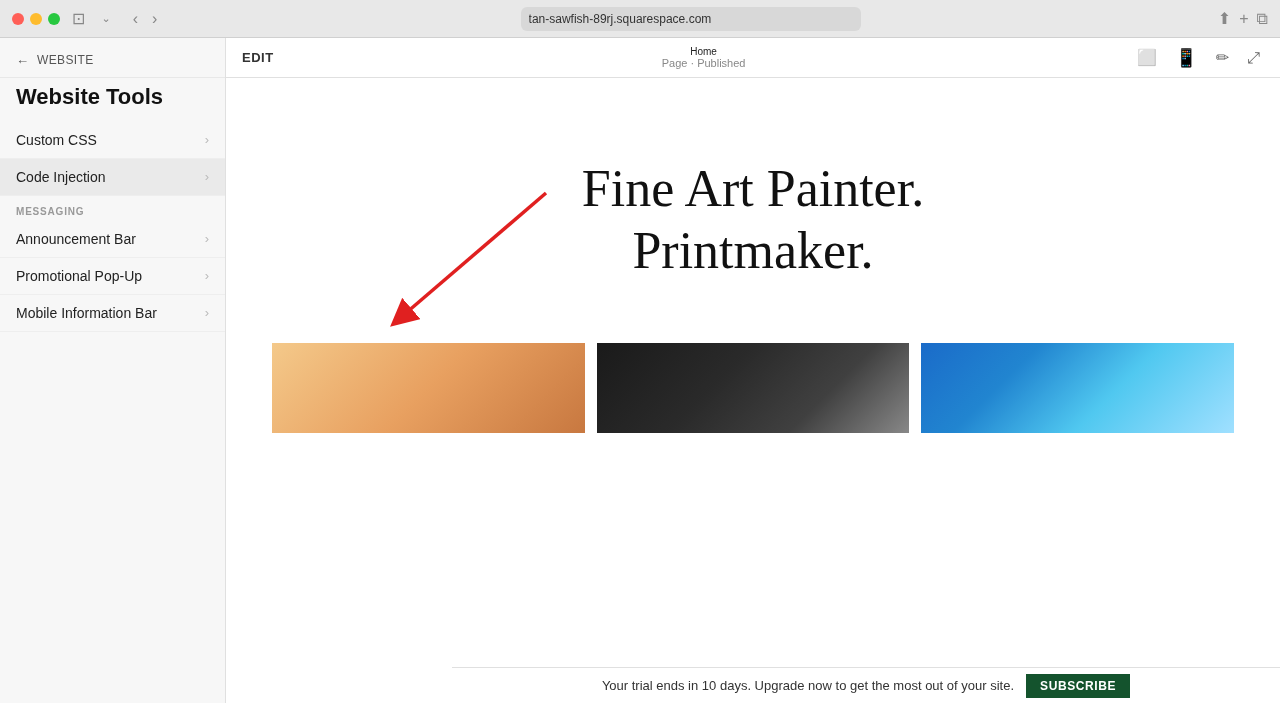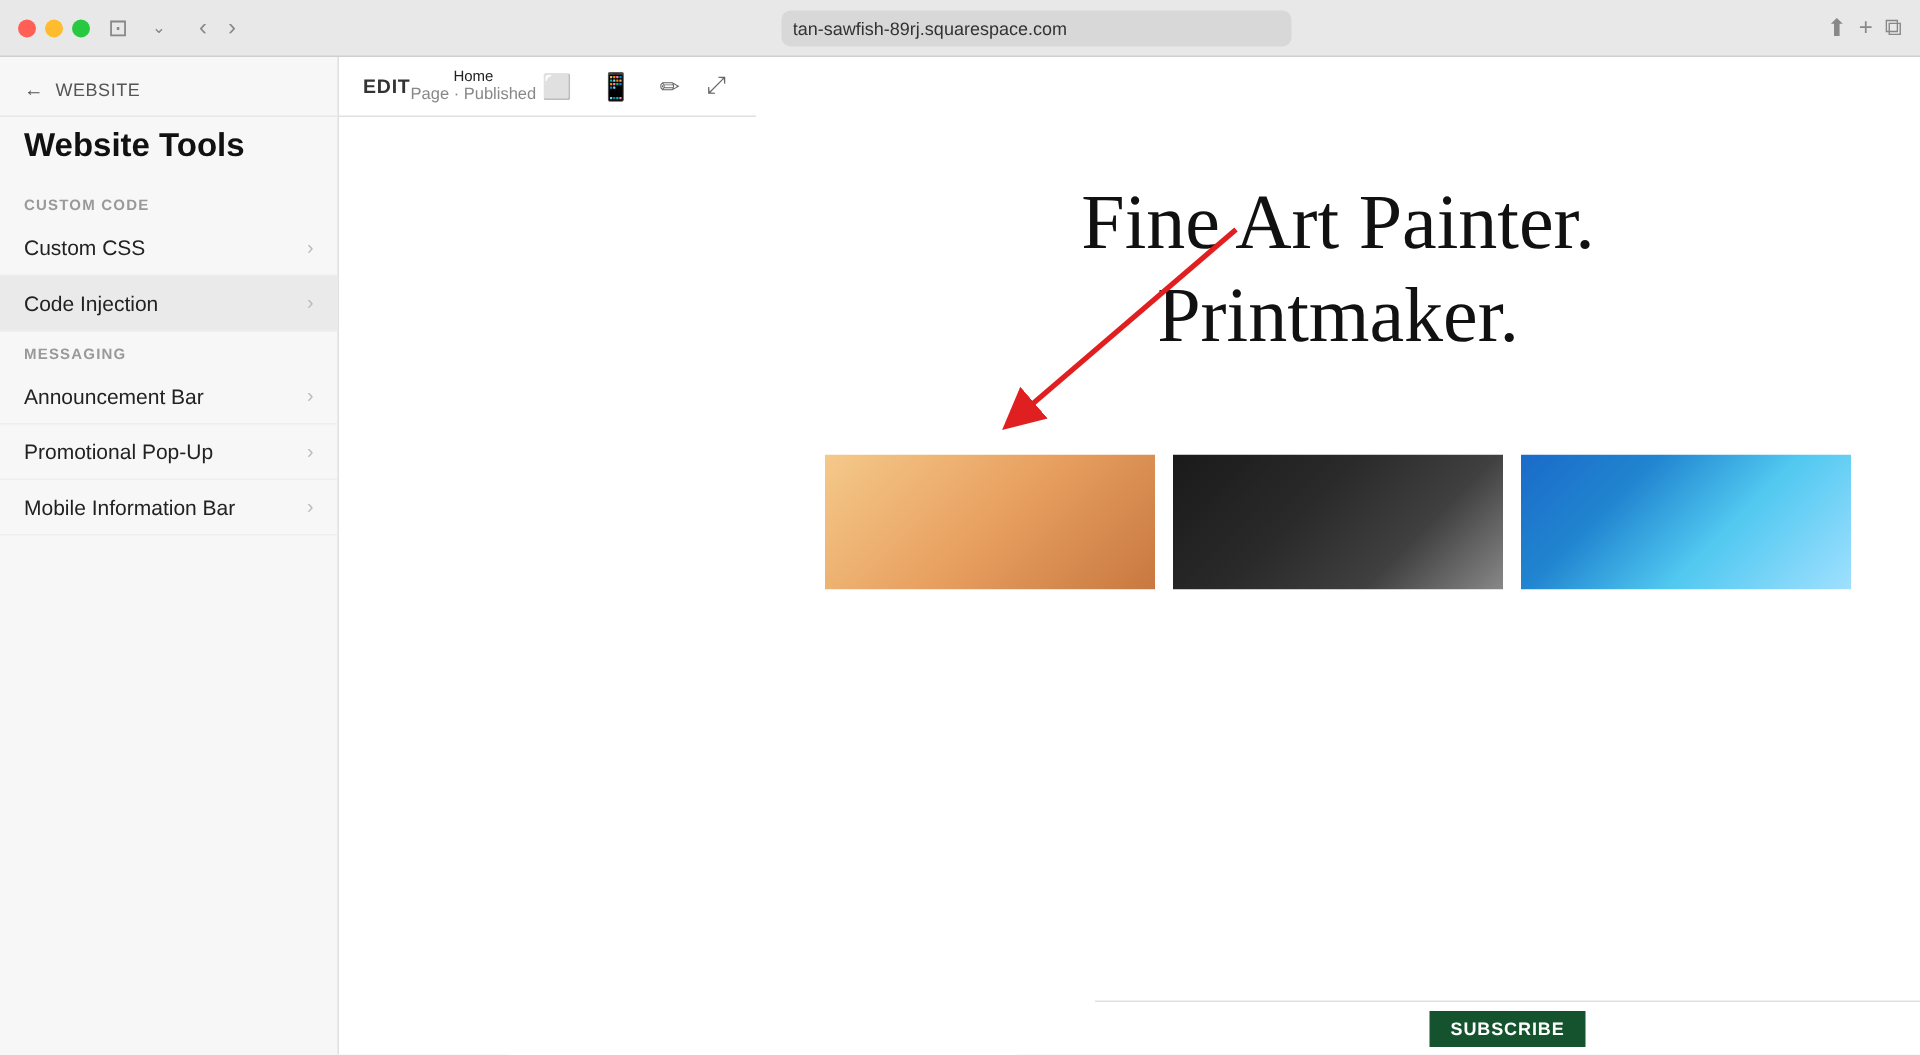--- a/index.html
+++ b/index.html
@@ -107,20 +107,21 @@
       color: #222;
       border-bottom: 1px solid #eee;
     }
     .sidebar-item.active { background: #eaeaea; }
     .chevron-icon { color: #bbb; font-size: 13px; }
 
     
     .main-area {
       flex: 1;
       display: flex;
+      flex-direction: column;
       background: #fff;
     }
 
     
     .edit-toolbar {
       height: 40px;
       background: #fff;
       border-bottom: 1px solid #e0e0e0;
       display: flex;
       align-items: center;
@@ -306,21 +307,20 @@
 
 <div class="app-layout">
 
   <div class="sidebar">
     <div class="sidebar-header">
       <span class="back-arrow">←</span>
       <span class="website-label">WEBSITE</span>
     </div>
     <div class="sidebar-title">Website Tools</div>
 
-    <div class="section-label">CUSTOM CODE</div>
 
     <div class="sidebar-item">
       <span>Custom CSS</span>
       <span class="chevron-icon">›</span>
     </div>
     <div class="sidebar-item active">
       <span>Code Injection</span>
       <span class="chevron-icon">›</span>
     </div>
 
@@ -381,18 +381,19 @@
       <svg class="annotation-arrow" viewBox="0 0 200 160" xmlns="http://www.w3.org/2000/svg" style="position:absolute; top:105px; left:160px; width:200px; height:160px; pointer-events:none; z-index:100;">
         <defs>
           <marker id="arrowhead" markerWidth="8" markerHeight="8" refX="2" refY="4" orient="auto">
             <polygon points="0 0, 8 4, 0 8" fill="#e02020"></polygon>
           </marker>
         </defs>
         <line x1="160" y1="10" x2="20" y2="130" stroke="#e02020" stroke-width="3.5" marker-end="url(#arrowhead)"></line>
       </svg>
 
       <div class="trial-bar">
+        <span>Your trial ends in 10 days. Upgrade now to get the most out of your site.</span>
         <button class="subscribe-btn">SUBSCRIBE</button>
       </div>
 
     </div>
   </div>
 </div>
 
 </body></html>

